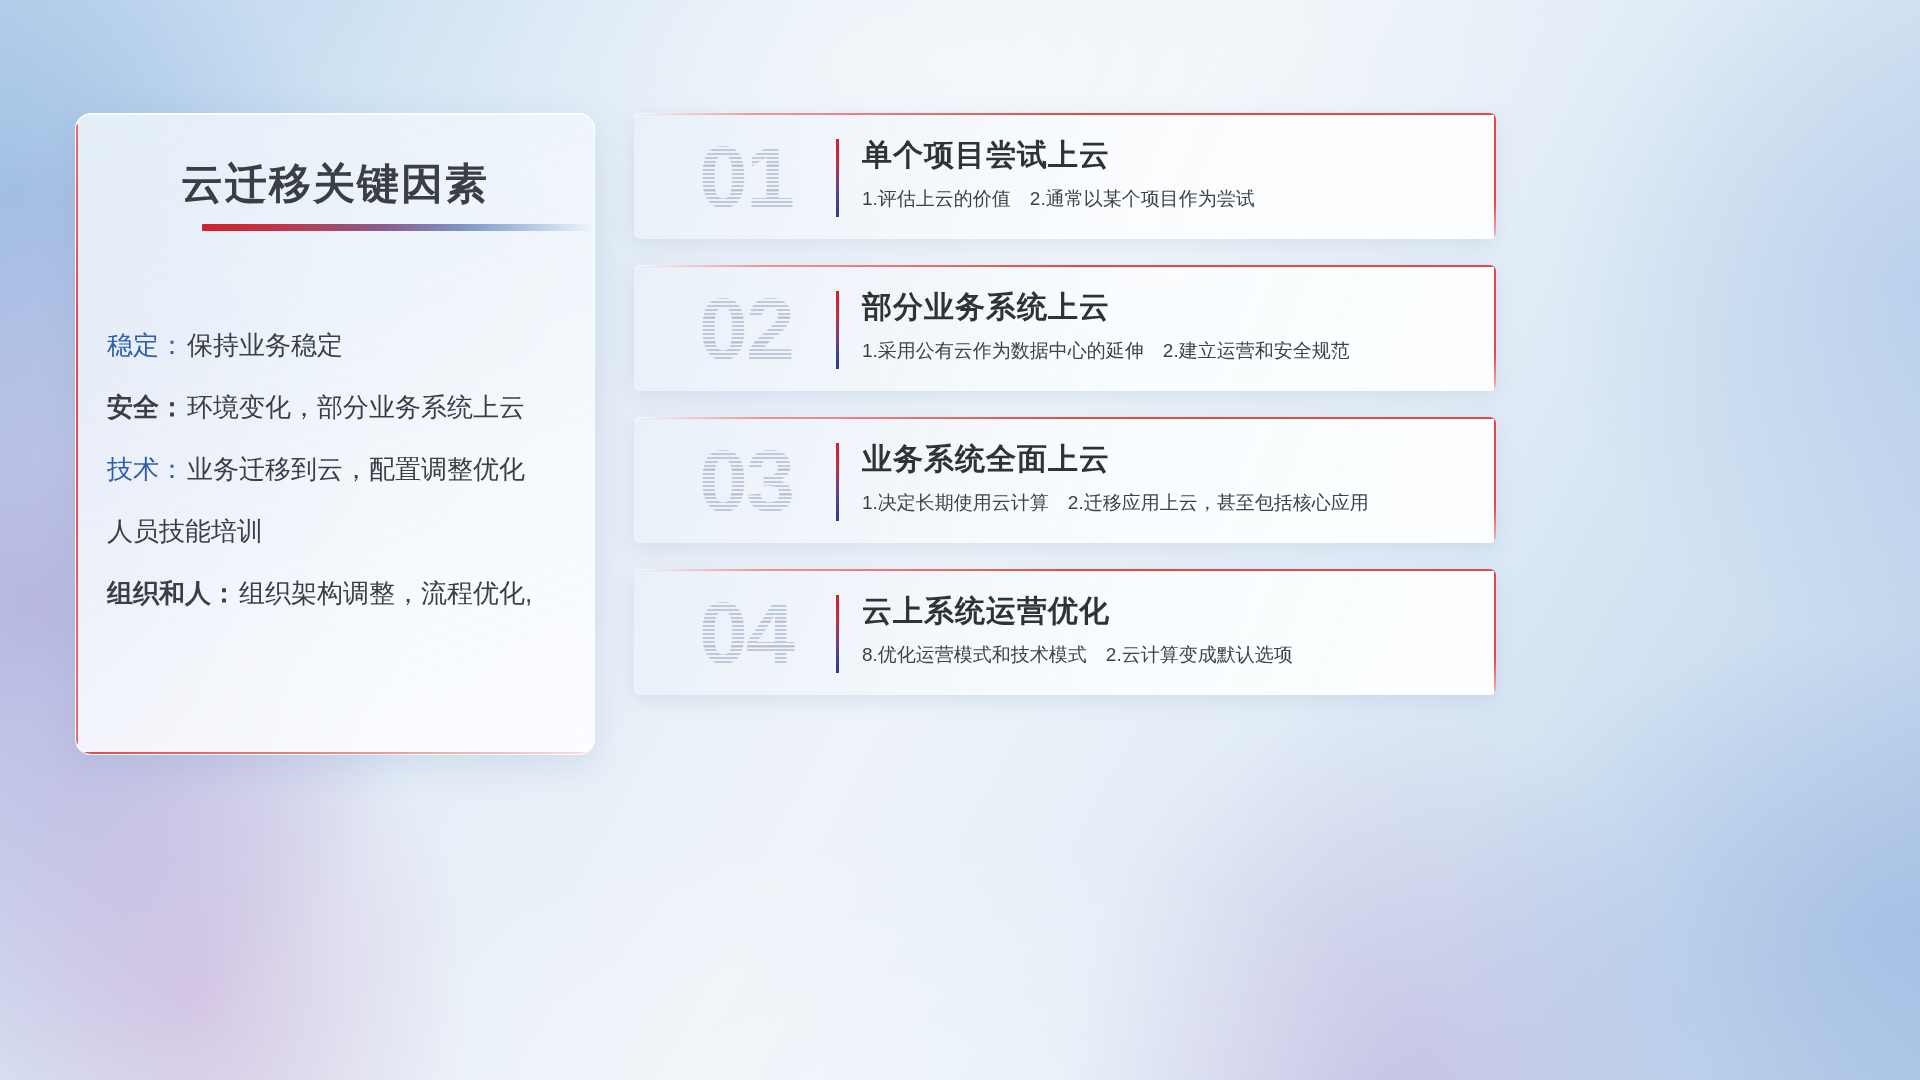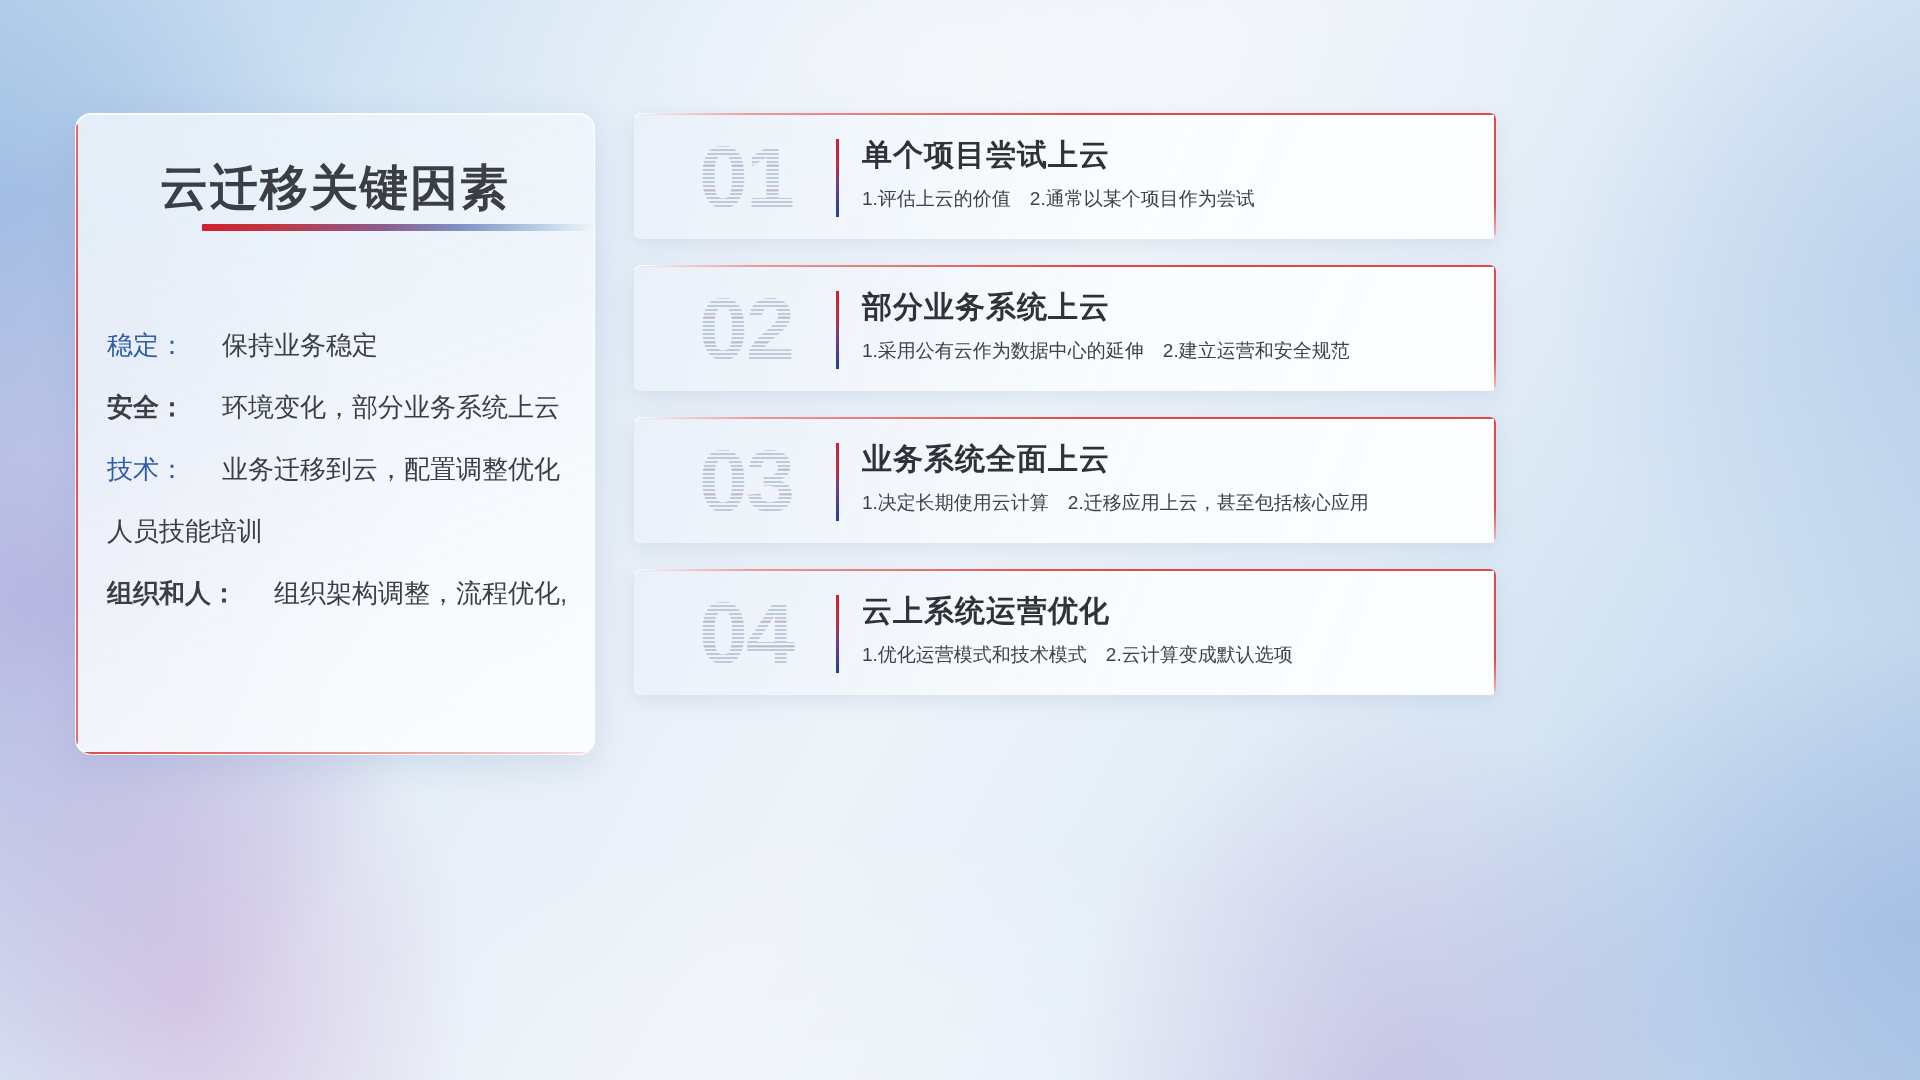--- a/index.html
+++ b/index.html
@@ -38,31 +38,31 @@
     content:"";position:absolute;left:0;top:10px;bottom:10px;width:2px;
     background:linear-gradient(180deg,#e76a6a 0%,#e04a4a 40%,#e86f6f 100%);
     border-radius:2px;
   }
   #left-panel::after{
     content:"";position:absolute;left:2px;right:0;bottom:0;height:2px;
     background:linear-gradient(90deg,#e04a4a 0%,#e8847f 45%,rgba(232,132,127,.25) 100%);
   }
   #panel-title{
     position:absolute;left:0;right:0;top:42px;text-align:center;
-    font-size:48px;font-weight:bold;letter-spacing:2px;color:#3b3f45;
+    font-size:42px;font-weight:bold;letter-spacing:2px;color:#3b3f45;
   }
   #title-underline{
     position:absolute;left:126px;top:110px;width:392px;height:7px;
     background:linear-gradient(90deg,#d0202f 0%,#c4333f 16%,#8b5b8e 46%,#7d93c4 66%,#b9cfe6 86%,rgba(200,220,238,0) 100%);
     border-radius:1px;
   }
   #factor-list{position:absolute;left:31px;top:200px;right:20px;}
   .factor-row{
     font-size:26px;color:#3b3f45;line-height:1;margin-bottom:0;
-    height:62px;display:flex;align-items:center;white-space:nowrap;gap:35px;
+    height:62px;display:flex;align-items:center;white-space:nowrap;
   }
   .factor-label{margin-right:2px;}
   .factor-label.blue{color:#2f5cab;}
   .factor-label.gray{color:#3b3f45;font-weight:bold;}
   .factor-text{color:#3b3f45;}
 
   
   #cards{position:absolute;left:634px;top:113px;width:862px;}
   .card{
     position:relative;height:126px;margin-bottom:26px;border-radius:6px;
@@ -167,16 +167,16 @@
         <div class="card-title">业务系统全面上云</div>
         <div class="card-desc">1.决定长期使用云计算　2.迁移应用上云，甚至包括核心应用</div>
       </div>
     </div>
     <div class="card">
       <div class="card-num-tint">04</div>
       <div class="card-num">04</div>
       <div class="card-bar"></div>
       <div class="card-body">
         <div class="card-title">云上系统运营优化</div>
-        <div class="card-desc">1.优化运营模式和技术模式　2.云计算变成默认选项</div>
+        <div class="card-desc">8.优化运营模式和技术模式　2.云计算变成默认选项</div>
       </div>
     </div>
   </div>
 
 </body></html>

